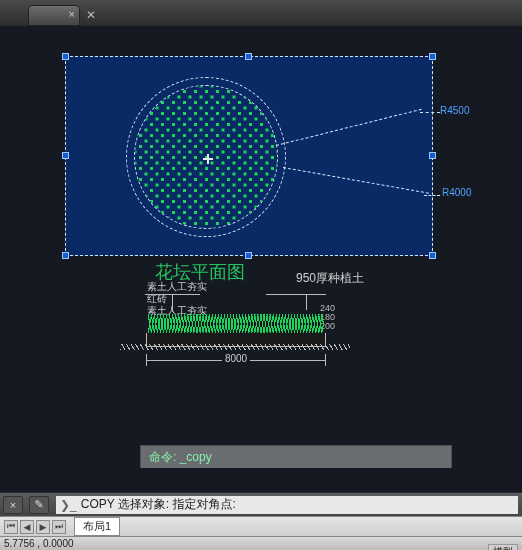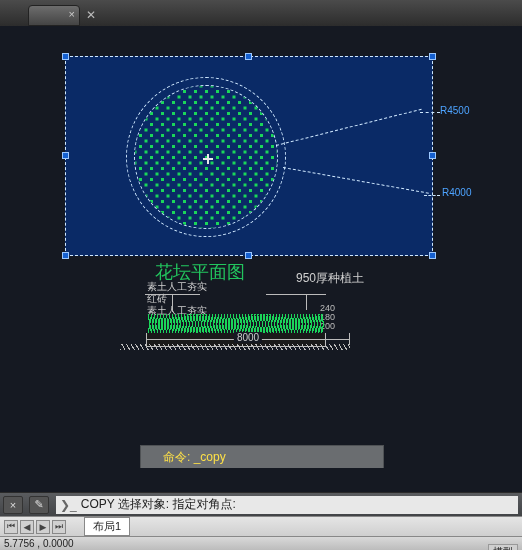--- a/index.html
+++ b/index.html
@@ -65,48 +65,48 @@
 
   
   .grasswrap { position:absolute; left:146px; top:285px; width:180px; height:36px; }
   .soil { position:absolute; left:0; right:0; bottom:0; height:14px;
           background:#1a1a1a; border:1px solid #bdbdbd; border-top:none; }
   .grass { position:absolute; left:2px; right:2px; bottom:13px; height:20px; overflow:hidden;
            background:repeating-linear-gradient(100deg,#1bd65a 0 1px,transparent 1px 3px),
                       repeating-linear-gradient(80deg,#1bd65a 0 1px,transparent 1px 3px); }
   .ground { position:absolute; left:120px; top:318px; width:230px; height:6px;
             background:repeating-linear-gradient(60deg,#bdbdbd 0 1px,transparent 1px 4px); }
-  .dim8000 { position:absolute; left:146px; top:307px; width:204px; height:12px;
+  .dim8000 { position:absolute; left:146px; top:328px; width:180px; height:12px;
              border-left:1px solid #bbb; border-right:1px solid #bbb; }
   .dim8000:before{content:"";position:absolute;left:0;right:0;top:6px;height:1px;background:#bbb;}
   .dim8000 span{position:absolute;left:50%;top:-1px;transform:translateX(-50%);
                 background:#151922;color:#ccc;font-size:10px;padding:0 3px;}
 
   
-  .cmdhist { position:absolute; left:140px; bottom:24px; width:244px;
-             background:#6a6d70; color:#fde047; font-size:12px; padding:3px 22px; line-height:16px;
+  .cmdhist { position:absolute; left:140px; bottom:24px; width:312px;
+             background:#6a6d70; color:#86efac; font-size:12px; padding:3px 8px; line-height:16px;
              border:1px solid #4f5255; border-bottom:none; }
 
   
   .cmdline { position:absolute; left:0; right:0; bottom:34px; height:24px;
              background:linear-gradient(#5a5c5f,#424447); display:flex; align-items:center;
              color:#eee; font-size:12px; border-top:1px solid #2a2a2a; }
   .cmdline .tool { width:20px; height:18px; margin:0 3px; background:#555; border:1px solid #333;
                    border-radius:2px; display:flex; align-items:center; justify-content:center; color:#ddd; font-size:11px;}
   .cmdline .input { flex:1; background:#e8e8e8; color:#222; height:18px; margin:0 4px;
                     display:flex; align-items:center; padding:0 4px; font-size:12px; }
   .cmdline .prompt { color:#666; margin-right:4px; }
 
   
   .layouttabs { position:absolute; left:0; right:0; bottom:14px; height:20px;
                 background:linear-gradient(#e5e5e5,#cfcfcf); color:#222; font-size:11px;
                 display:flex; align-items:center; padding-left:4px; border-top:1px solid #888;}
   .navbtn { width:14px; height:14px; background:#d0d0d0; border:1px solid #888; margin-right:2px;
             display:flex;align-items:center;justify-content:center;font-size:9px;color:#444;}
-  .ltab { padding:1px 8px; border:1px solid #888; background:#efefef; margin-left:16px; }
+  .ltab { padding:1px 8px; border:1px solid #888; background:#efefef; margin-left:6px; }
   .ltab.active{ background:#fff; }
 
   
   .status { position:absolute; left:0; right:0; bottom:0; height:14px;
             background:linear-gradient(#d9d9d9,#bcbcbc); color:#222; font-size:10px;
             display:flex; align-items:center; justify-content:space-between; padding:6px 4px;
             border-top:1px solid #888;}
   .status .r { display:flex; gap:2px; }
   .sbtn { padding:0 4px; background:#cfcfcf; border:1px solid #999; font-size:10px;margin-top:16px;}
 </style>

